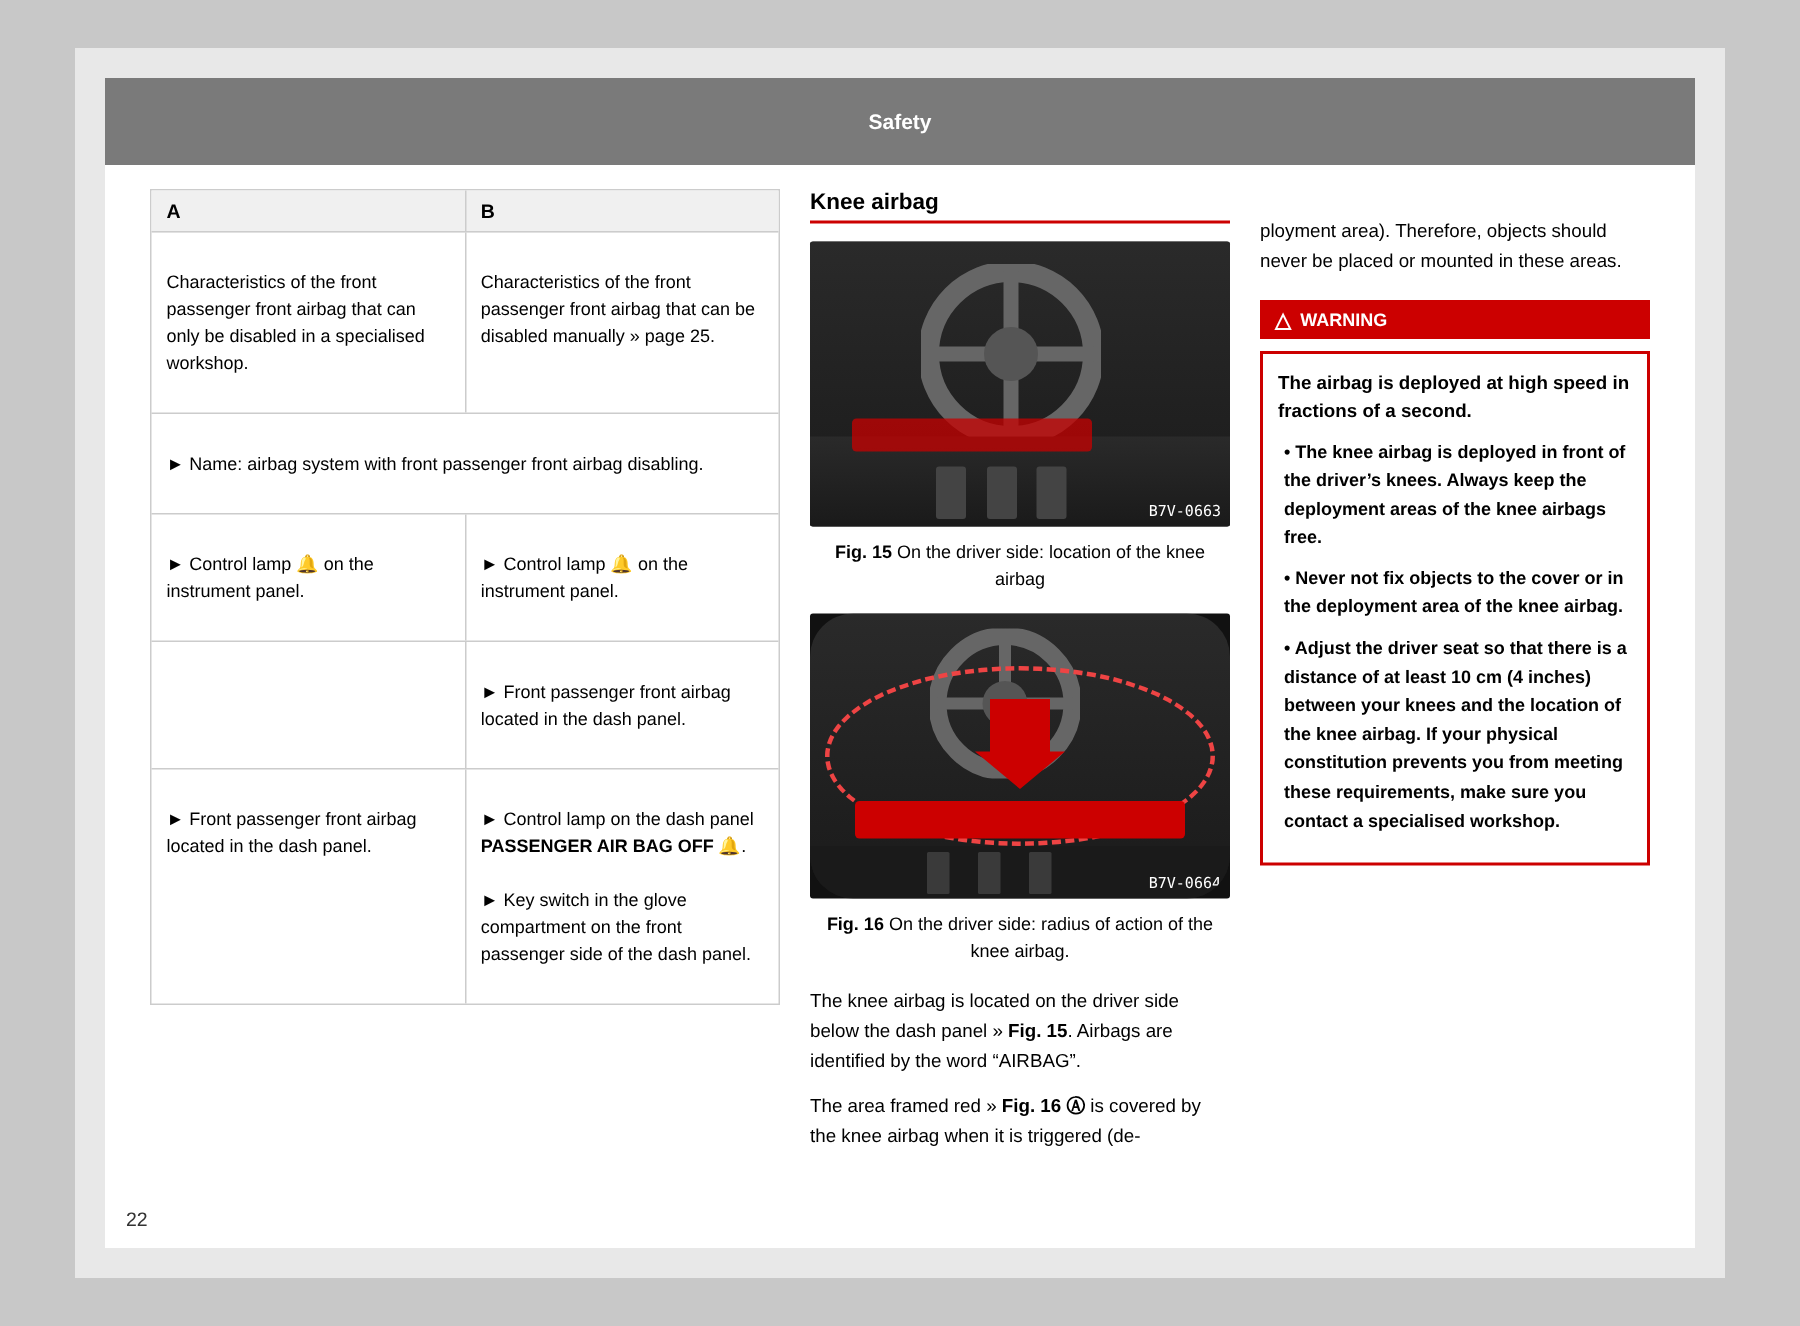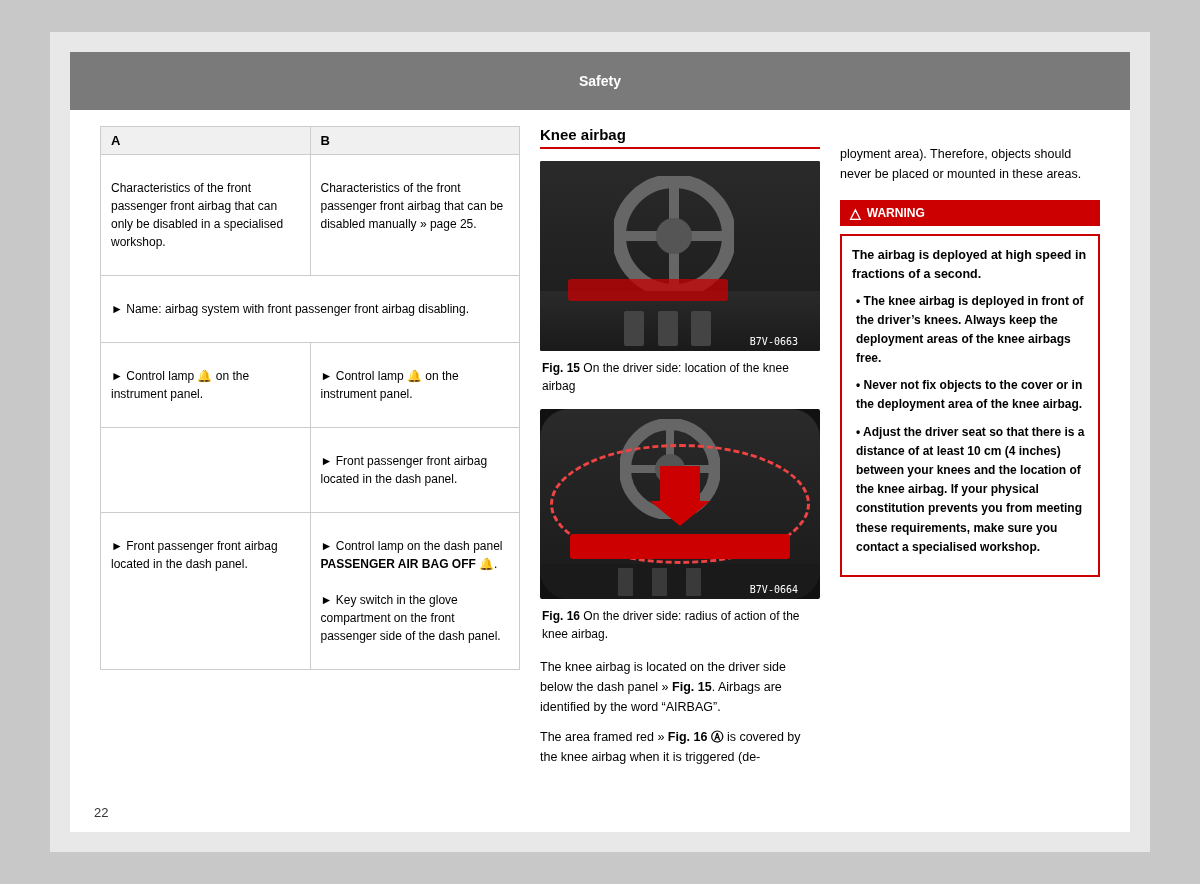--- a/index.html
+++ b/index.html
@@ -106,20 +106,21 @@
       position: relative;
       margin-bottom: 8px;
       border-radius: 2px;
       overflow: hidden;
     }
     .figure-caption {
       font-size: 12px;
       margin-bottom: 14px;
       line-height: 1.5;
       padding: 0 2px;
+      text-align: center;
     }
     .fig-label {
       font-weight: bold;
     }
     .body-text {
       font-size: 12.5px;
       line-height: 1.6;
       margin-bottom: 10px;
     }
     .body-text-ref {
@@ -158,39 +159,39 @@
     .warning-bullet::before {
       content: "• ";
       font-weight: bold;
     }
     .warning-bullet-bold {
       font-weight: bold;
     }
     .page-number {
       position: absolute;
       bottom: 12px;
-      left: 24px;
+      left: 14px;
       font-size: 13px;
       color: #333;
     }
 
     
     .fig15-art {
       width: 100%;
       height: 100%;
       background: linear-gradient(180deg, #2a2a2a 0%, #1a1a1a 100%);
       position: relative;
       display: flex;
       align-items: center;
       justify-content: center;
     }
     .fig-number-overlay {
       position: absolute;
       bottom: 4px;
-      right: 22px;
+      right: 6px;
       color: white;
       font-size: 10px;
       font-family: monospace;
     }
 
     
     .fig16-art {
       width: 100%;
       height: 100%;
       background: linear-gradient(180deg, #2a2a2a 0%, #1a1a1a 100%);

